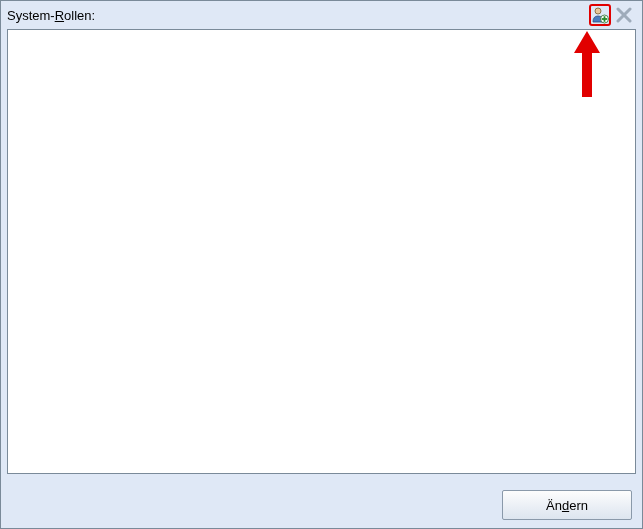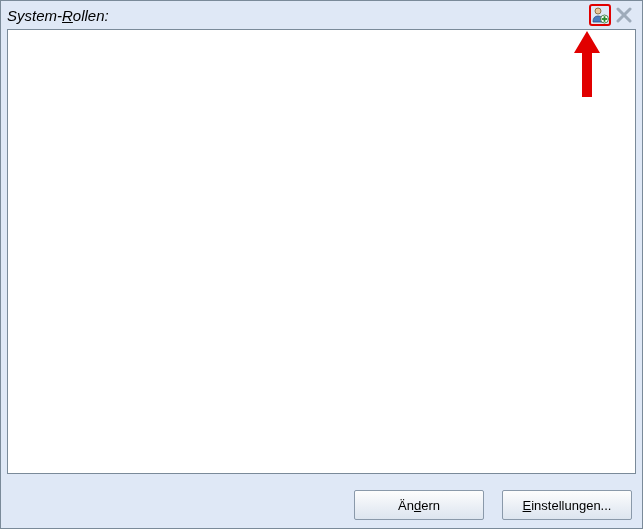--- a/index.html
+++ b/index.html
@@ -30,23 +30,22 @@
     top: 3px;
     left: 6px;
     right: 6px;
     height: 22px;
     display: flex;
     align-items: center;
   }
   .header-label {
     flex: 0 0 auto;
     color: #000;
-    font-size: 15px;
+    font-size: 13px;
     white-space: nowrap;
-    font-style: italic;
   }
   .header-label .mnemonic {
     text-decoration: underline;
   }
   .header-spacer { flex: 1 1 auto; }
 
   .icon-btn {
     width: 22px;
     height: 22px;
     display: inline-flex;
@@ -152,18 +151,15 @@
   <div class="callout-arrow">
     <svg width="30" height="70" viewBox="0 0 30 70">
       <polygon points="15,0 28,22 20,22 20,66 10,66 10,22 2,22" fill="#e10000"></polygon>
     </svg>
   </div>
 
   <div class="button-bar">
     <button class="btn">
       <span>Än</span><span class="mnemonic">d</span><span>ern</span>
     </button>
-    <button class="btn">
-      <span></span><span class="mnemonic">E</span><span>instellungen...</span>
-    </button>
   </div>
 
 </div>
 
 </body></html>

